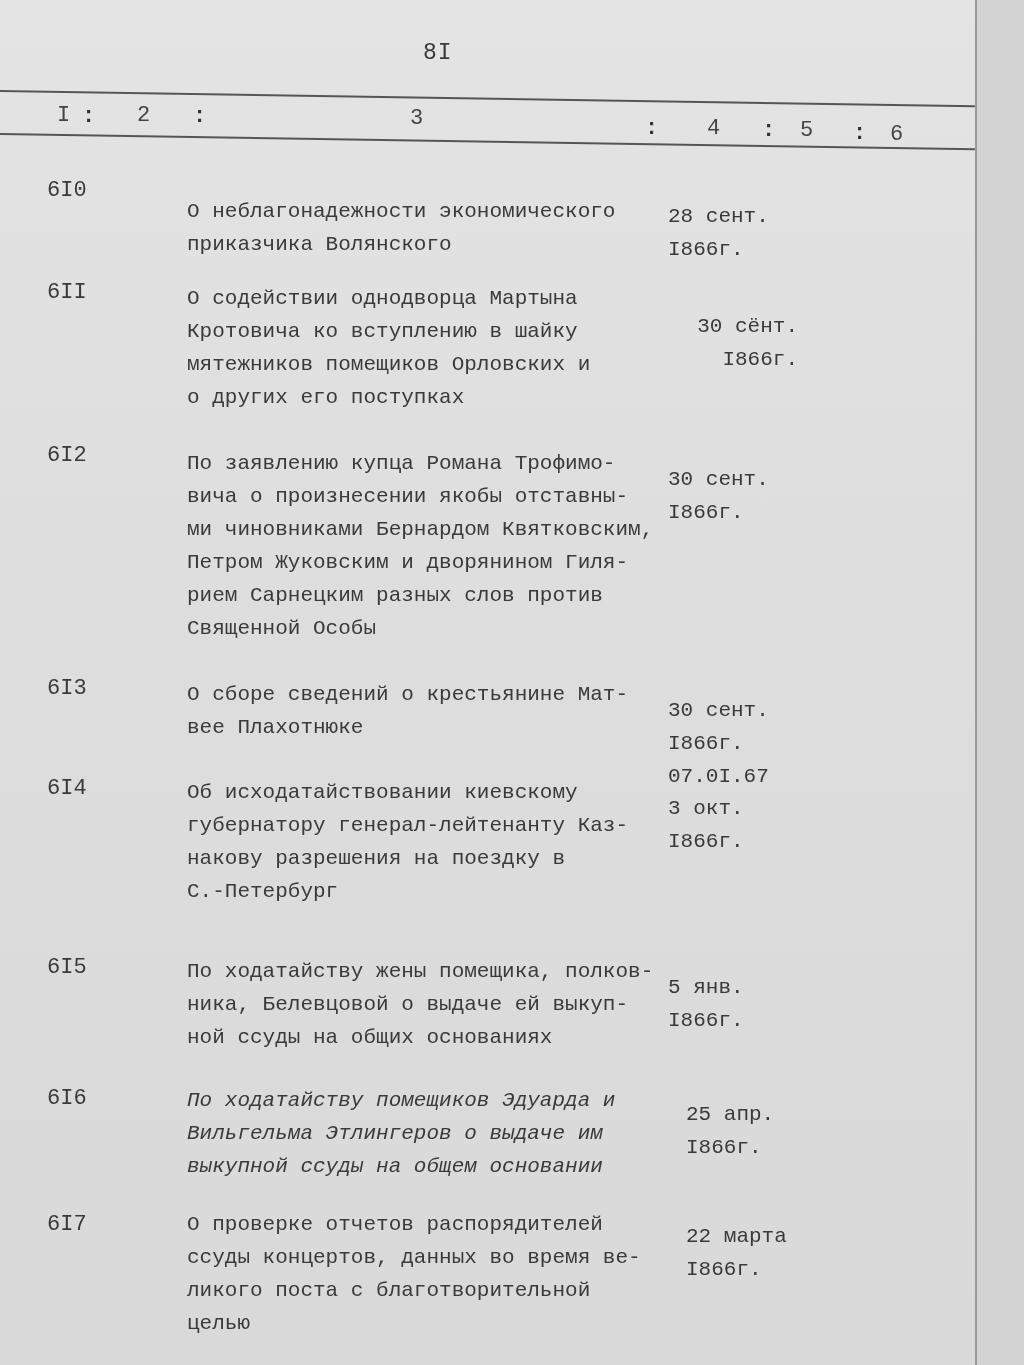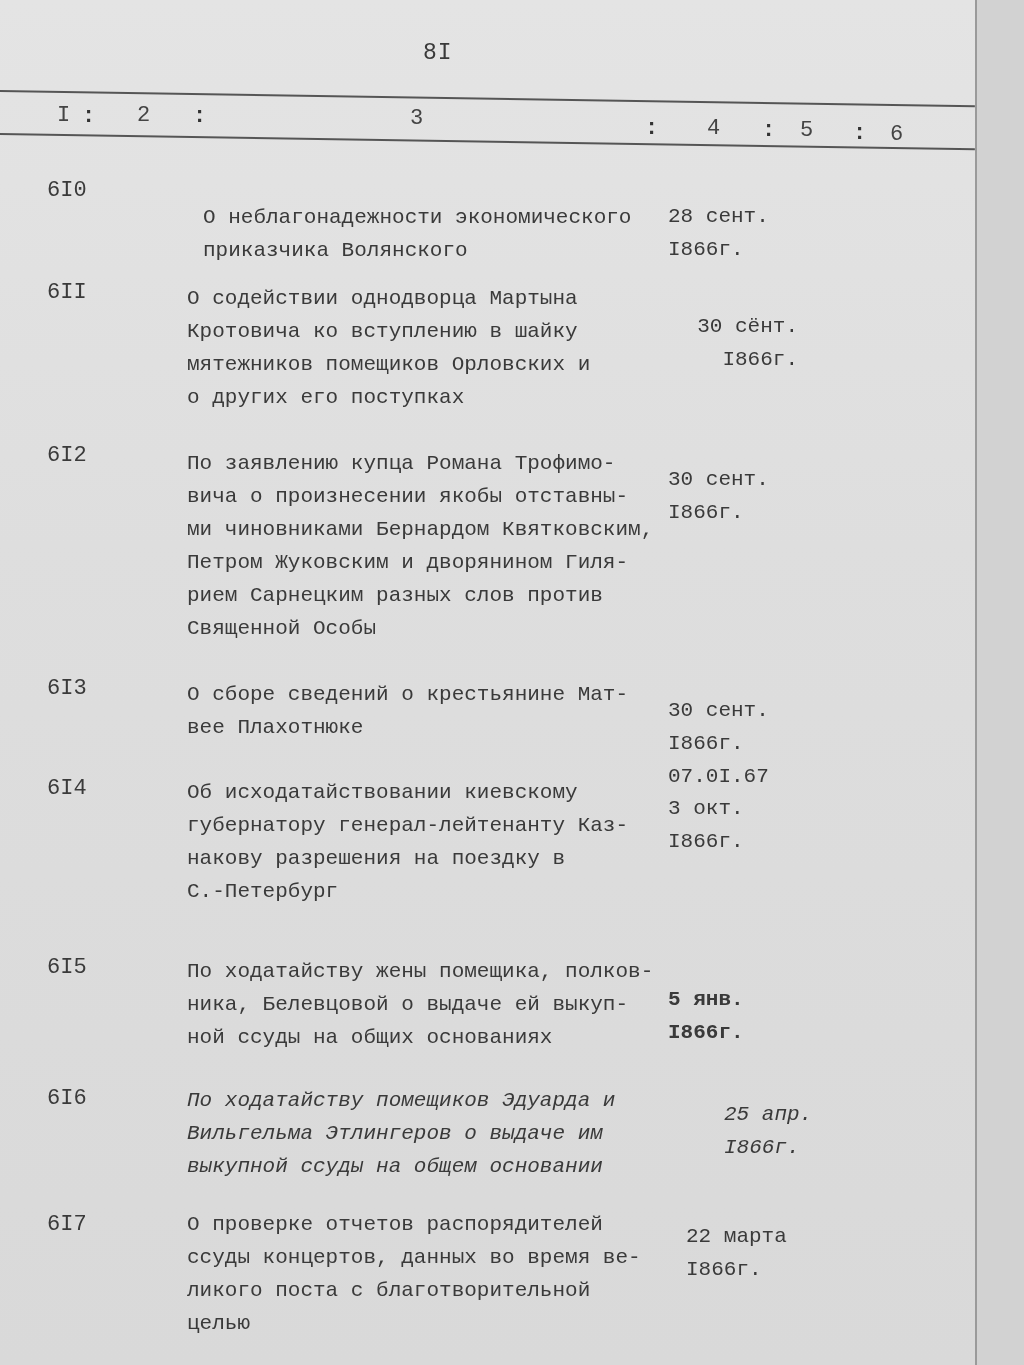--- a/index.html
+++ b/index.html
@@ -54,21 +54,21 @@
     <span class="sep" style="left:645px;top:116px;">:</span>
     <span class="col-header" style="left:707px;top:116px;">4</span>
     <span class="sep" style="left:762px;top:118px;">:</span>
     <span class="col-header" style="left:800px;top:118px;">5</span>
     <span class="sep" style="left:853px;top:121px;">:</span>
     <span class="col-header" style="left:890px;top:122px;">6</span>
   </div>
 
   <div class="row" style="top:178px;">
     <span class="num">6I0</span>
-    <div class="desc" style="top:23px;margin-left:16px;">О неблагонадежности экономического
+    <div class="desc" style="top:17px;">О неблагонадежности экономического
 приказчика Волянского</div>
     <div class="date" style="top:6px;">28 сент.
 I866г.</div>
   </div>
 
   <div class="row" style="top:280px;">
     <span class="num">6II</span>
     <div class="desc" style="top:2px;">О содействии однодворца Мартына
 Кротовича ко вступлению в шайку
 мятежников помещиков Орловских и
@@ -106,30 +106,30 @@
 С.-Петербург</div>
     <div class="date" style="top:0px;">3 окт.
 I866г.</div>
   </div>
 
   <div class="row" style="top:955px;">
     <span class="num">6I5</span>
     <div class="desc" style="top:0px;">По ходатайству жены помещика, полков-
 ника, Белевцовой о выдаче ей выкуп-
 ной ссуды на общих основаниях</div>
-    <div class="date" style="top:12px;font-weight:bold;">5 янв.
+    <div class="date" style="top:0px;">5 янв.
 I866г.</div>
   </div>
 
   <div class="row" style="top:1086px;">
     <span class="num">6I6</span>
     <div class="desc" style="top:-2px;font-style:italic;">По ходатайству помещиков Эдуарда и
 Вильгельма Этлингеров о выдаче им
 выкупной ссуды на общем основании</div>
-    <div class="date" style="top:-4px;left:724px;font-style:italic;">25 апр.
+    <div class="date" style="top:-4px;left:686px;">25 апр.
 I866г.</div>
   </div>
 
   <div class="row" style="top:1212px;">
     <span class="num">6I7</span>
     <div class="desc" style="top:-4px;">О проверке отчетов распорядителей
 ссуды концертов, данных во время ве-
 ликого поста с благотворительной
 целью</div>
     <div class="date" style="top:-8px;left:686px;">22 марта

